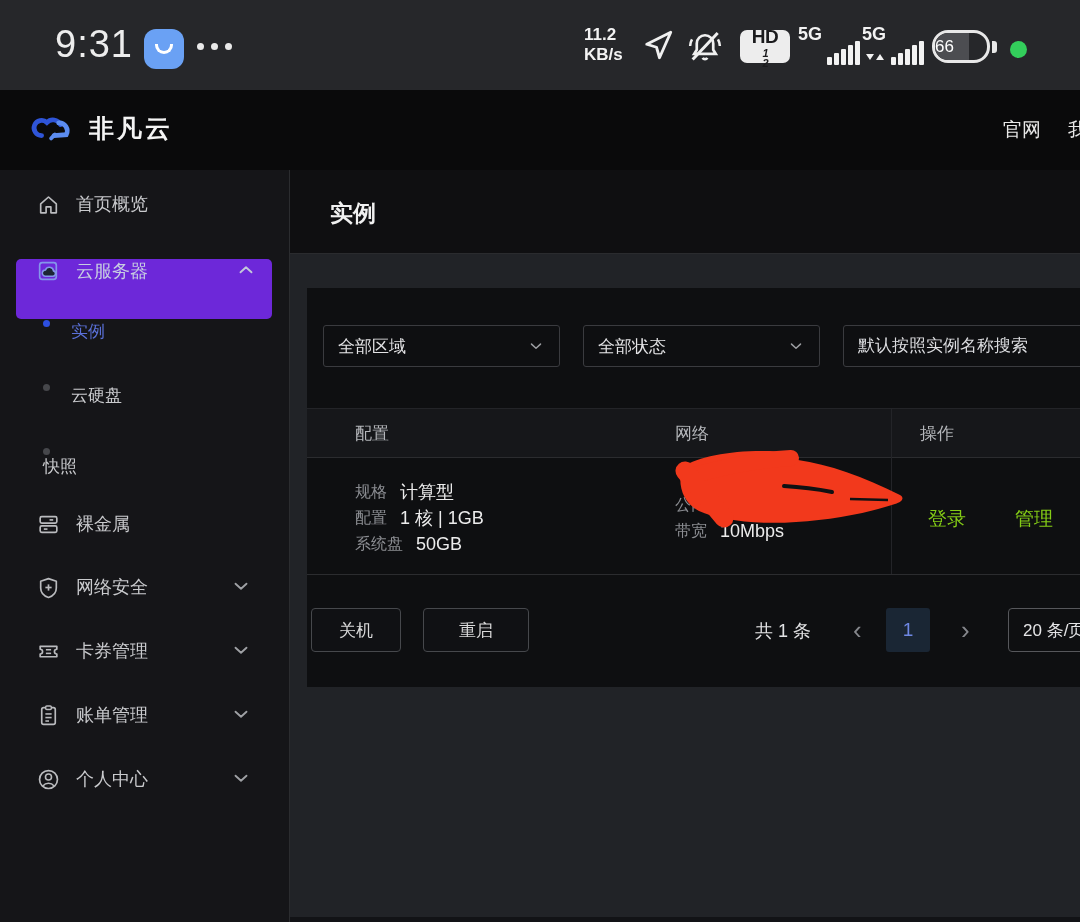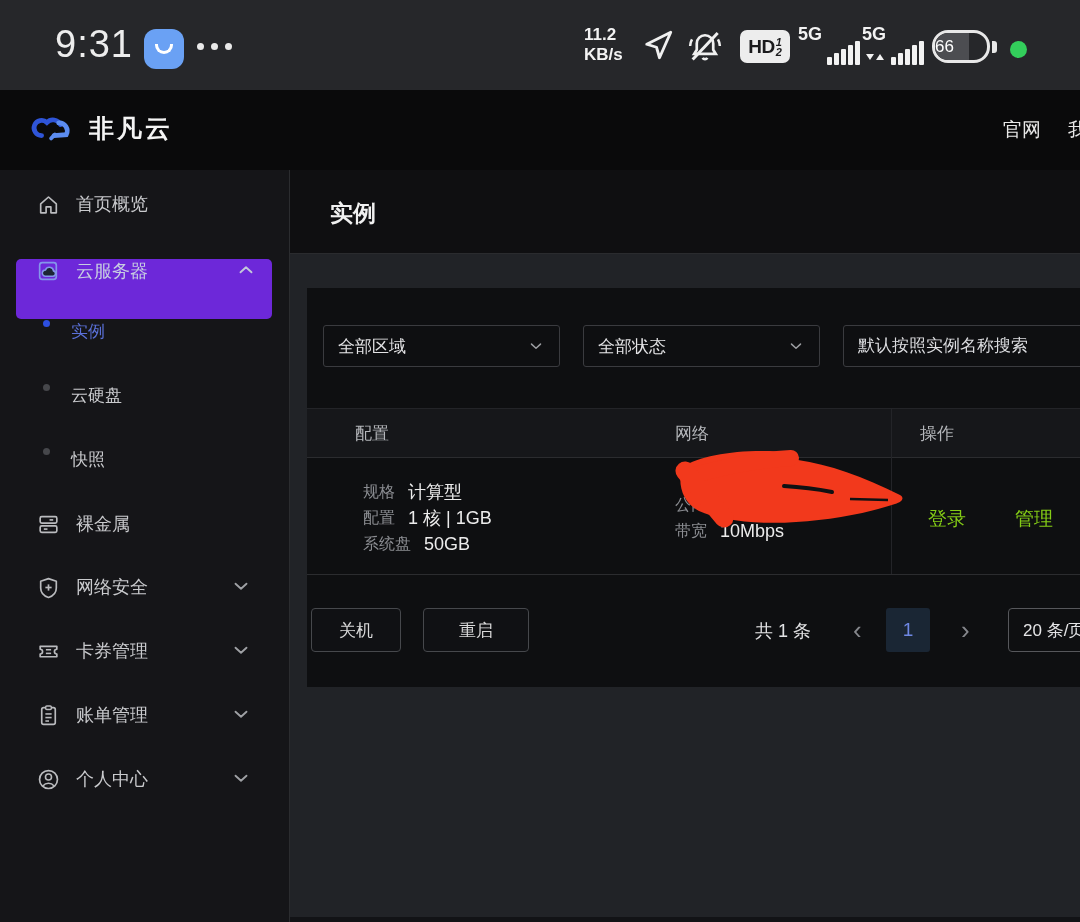--- a/index.html
+++ b/index.html
@@ -12,21 +12,21 @@
   .statusbar{position:absolute;left:0;top:0;width:1080px;height:90px;background:#26272a;}
   .sb-time{position:absolute;left:55px;top:23px;font-size:38px;color:#ededed;font-weight:400;letter-spacing:1px;}
   .sb-app{position:absolute;left:144px;top:29px;width:40px;height:40px;border-radius:12px;background:#6aa1f4;}
   .sb-smile{position:absolute;left:11px;top:15px;width:18px;height:10px;border:3px solid #fff;border-top:none;
     border-radius:0 0 11px 11px;box-sizing:border-box;}
   .sb-dots{position:absolute;left:197px;top:43px;display:flex;gap:7px;}
   .sb-dots i{width:7px;height:7px;border-radius:50%;background:#e9e9e9;}
   .sb-speed{position:absolute;left:584px;top:25px;font-size:17px;line-height:20px;font-weight:700;color:#f3f3f3;}
   .sb-ic{position:absolute;top:27px;}
   .sb-hd{position:absolute;left:740px;top:30px;width:50px;height:33px;background:#ededed;border-radius:7px;
-    display:flex;align-items:center;justify-content:center;color:#1b1b1d;}
+    display:flex;align-items:center;justify-content:center;color:#1b1b1d;flex-direction:column;}
   .sb-hd b{font-size:19px;font-weight:700;letter-spacing:-0.5px;}
   .hdfrac{display:flex;flex-direction:column;font-size:11px;line-height:10px;font-weight:700;margin-left:1px;}
   .sig{position:absolute;top:26px;width:62px;height:40px;}
   .sig .gtxt{position:absolute;left:0;top:-2px;font-size:18px;font-weight:700;color:#f2f2f2;}
   .sig .bars{position:absolute;right:0;bottom:1px;display:flex;align-items:flex-end;gap:2px;}
   .sig .bars i{width:5px;background:#f2f2f2;border-radius:1px;}
   .b1{height:8px;}.b2{height:12px;}.b3{height:16px;}.b4{height:20px;}.b5{height:24px;}
   .sig .datarr{position:absolute;left:4px;bottom:2px;display:flex;gap:2px;}
   .tri-dn{width:0;height:0;border:4px solid transparent;border-top:6px solid #f2f2f2;margin-top:4px;}
   .tri-up{width:0;height:0;border:4px solid transparent;border-bottom:6px solid #f2f2f2;}
@@ -50,21 +50,21 @@
   .side-item .chev{position:absolute;right:37px;}
   .si-home{top:22px;}
   .si-cloud{top:89px;left:16px;width:256px;height:60px;background:#6d28d9;border-radius:5px;padding-left:20px;color:#c7cde1;}
   .si-cloud .chev{right:15px;}
   .side-item.sub{padding-left:43px;font-size:17px;}
   .side-item.sub .dot{width:7px;height:7px;border-radius:50%;background:#46474b;margin-right:21px;flex:0 0 auto;}
   .side-item.sub.on{color:#5a70d8;}
   .side-item.sub.on .dot{background:#2d4fe0;}
   .si-instance{top:150px;}
   .si-disk{top:214px;}
-  .si-snapshot{top:278px;}
+  .si-snapshot{top:278px;flex-direction:column;}
   .si-metal{top:342px;}
   .si-security{top:405px;}
   .si-coupon{top:469px;}
   .si-bill{top:533px;}
   .si-profile{top:597px;}
   
   .main{position:absolute;left:290px;top:170px;width:790px;height:752px;background:#212327;}
   .titlebar{position:absolute;left:0;top:0;width:790px;height:84px;background:#0f0f11;border-bottom:1px solid #2a2b2e;box-sizing:border-box;}
   .page-title{position:absolute;left:40px;top:28px;font-size:23px;font-weight:700;color:#f0f0f0;}
   .card{position:absolute;left:17px;top:118px;width:773px;height:399px;background:#0e0f11;overflow:hidden;}
@@ -79,21 +79,21 @@
   .fb-search input::placeholder{color:#dcdde0;opacity:1;}
   .thead{position:absolute;left:0;top:120px;width:773px;height:50px;background:#16171a;
     border-top:1px solid #232428;border-bottom:1px solid #2b2c2f;box-sizing:border-box;}
   .th{position:absolute;top:13px;font-size:17px;color:#b4b6ba;}
   .th-config{left:48px;}.th-network{left:368px;}.th-actions{left:613px;}
   .vdiv{position:absolute;left:584px;top:120px;width:1px;height:167px;background:#232428;}
   .trow{position:absolute;left:0;top:170px;width:773px;height:117px;border-bottom:1px solid #2b2c2f;box-sizing:border-box;}
   .kv{height:26px;display:flex;align-items:center;}
   .kv .k{color:#8b8d92;font-size:16px;margin-right:13px;}
   .kv .v{color:#ececec;font-size:18px;font-weight:500;}
-  .cfg-block{position:absolute;left:56px;top:21px;}
+  .cfg-block{position:absolute;left:48px;top:21px;}
   .net-block{position:absolute;left:368px;top:34px;}
   .rlink{position:absolute;top:48px;font-size:19px;color:#84cc16;cursor:pointer;}
   .lk-login{left:621px;}
   .lk-manage{left:708px;}
   .scribble{position:absolute;left:343px;top:150px;width:292px;height:94px;pointer-events:none;}
   .btn{position:absolute;top:320px;height:44px;border:1px solid #46484c;border-radius:4px;background:#101114;
     color:#dadada;font-size:17px;display:flex;align-items:center;justify-content:center;box-sizing:border-box;cursor:pointer;}
   .btn-shutdown{left:4px;width:90px;}
   .btn-reboot{left:116px;width:106px;}
   .pg-total{position:absolute;left:448px;top:331px;font-size:18px;color:#e2e2e4;}

